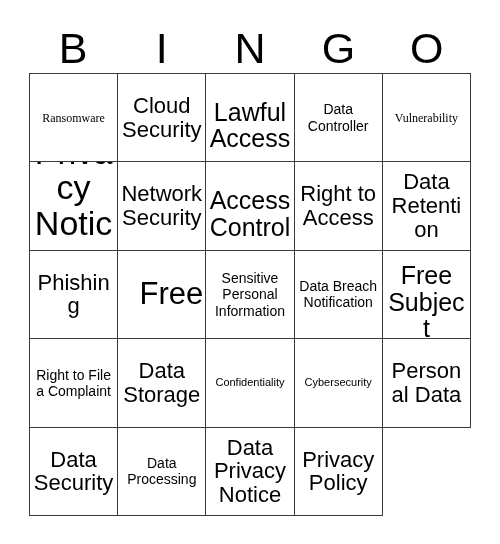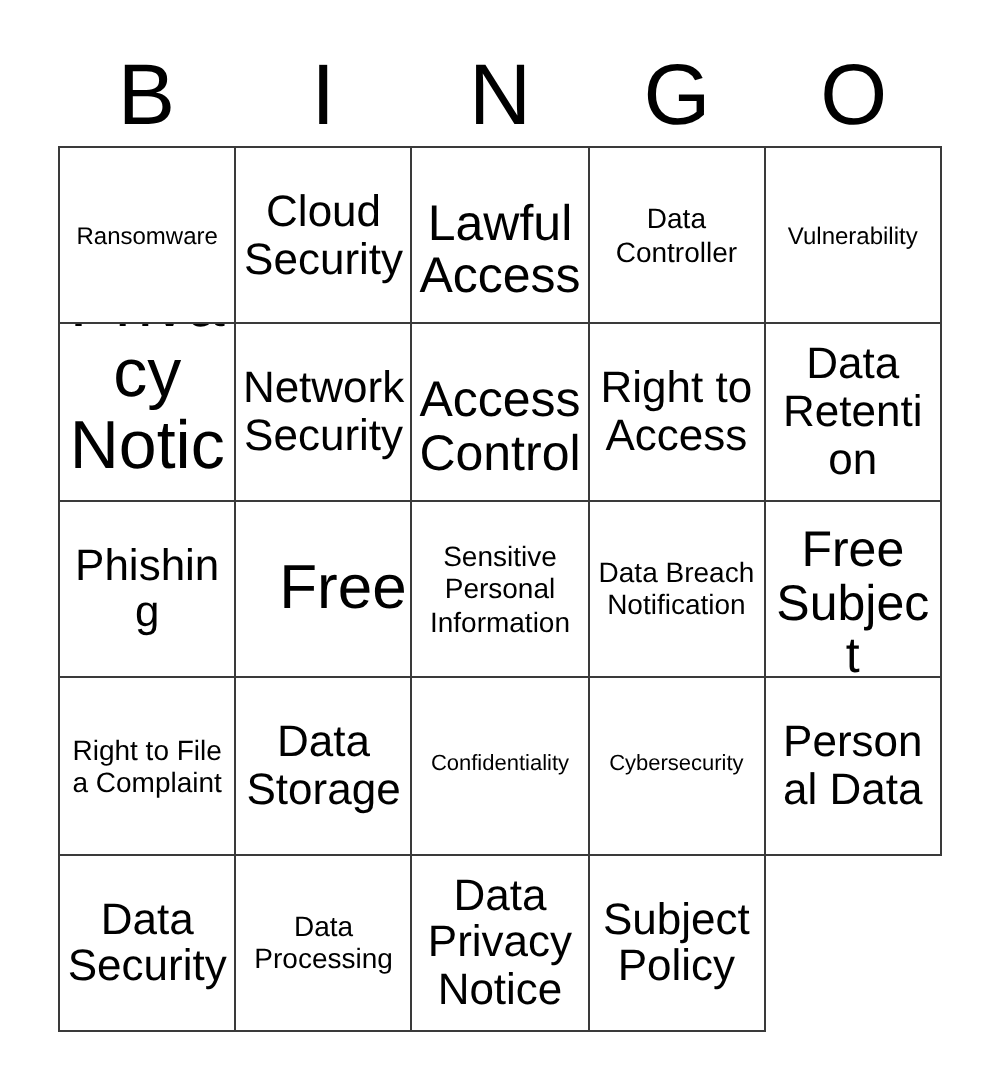--- a/index.html
+++ b/index.html
@@ -73,21 +73,21 @@
   .cell-text {
     display: block;
     width: 100%;
     text-align: center;
     line-height: 1.06;
     color: #000000;
     word-wrap: break-word;
   }
   
   .fs-xs  { font-size: 11px; line-height: 1.18; }
-  .fs-sm  { font-size: 12px; line-height: 1.18; }
+  .fs-sm  { font-size: 12px; line-height: 1.18; font-family: Liberation Serif, serif; }
   .fs-md  { font-size: 14px; line-height: 1.16; }
   .fs-xl  { font-size: 22px; line-height: 1.08; }
   .fs-2xl { font-size: 25px; line-height: 1.06; margin-top: 15px; }
   .fs-3xl { font-size: 34px; line-height: 1.05; }
   .fs-free{ font-size: 31px; line-height: 1.05; margin-left: 28px; }
 </style>
 </head>
 <body>
 
 <div id="card">
@@ -164,17 +164,17 @@
       <div class="cell">
         <span class="cell-text fs-xl">Data Security</span>
       </div>
       <div class="cell">
         <span class="cell-text fs-md">Data Processing</span>
       </div>
       <div class="cell">
         <span class="cell-text fs-xl">Data Privacy Notice</span>
       </div>
       <div class="cell">
-        <span class="cell-text fs-xl">Subject Policy</span>
+        <span class="cell-text fs-xl">Privacy Policy</span>
       </div>
     </div>
 
 </div>
 
 </body></html>

